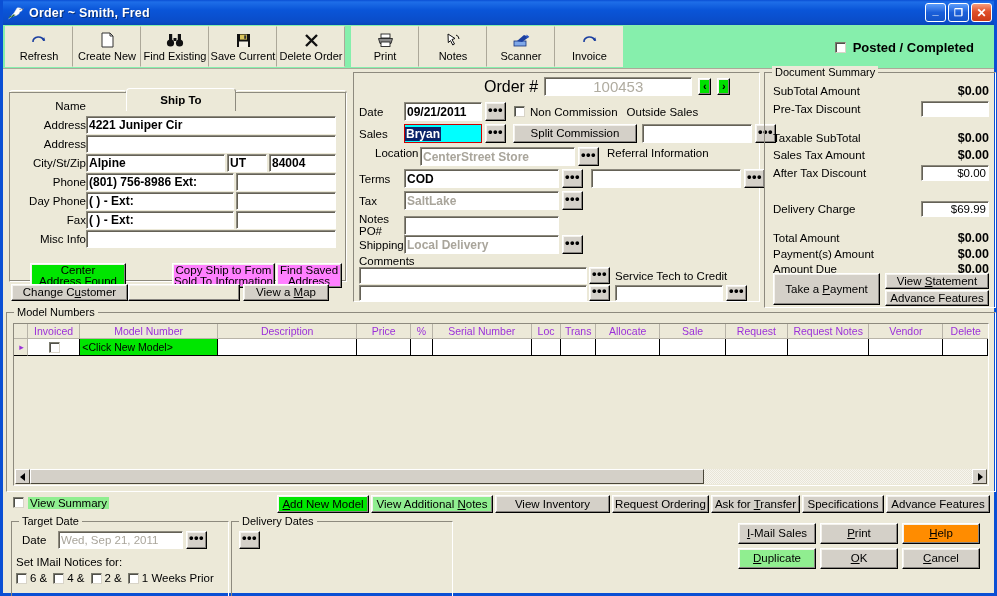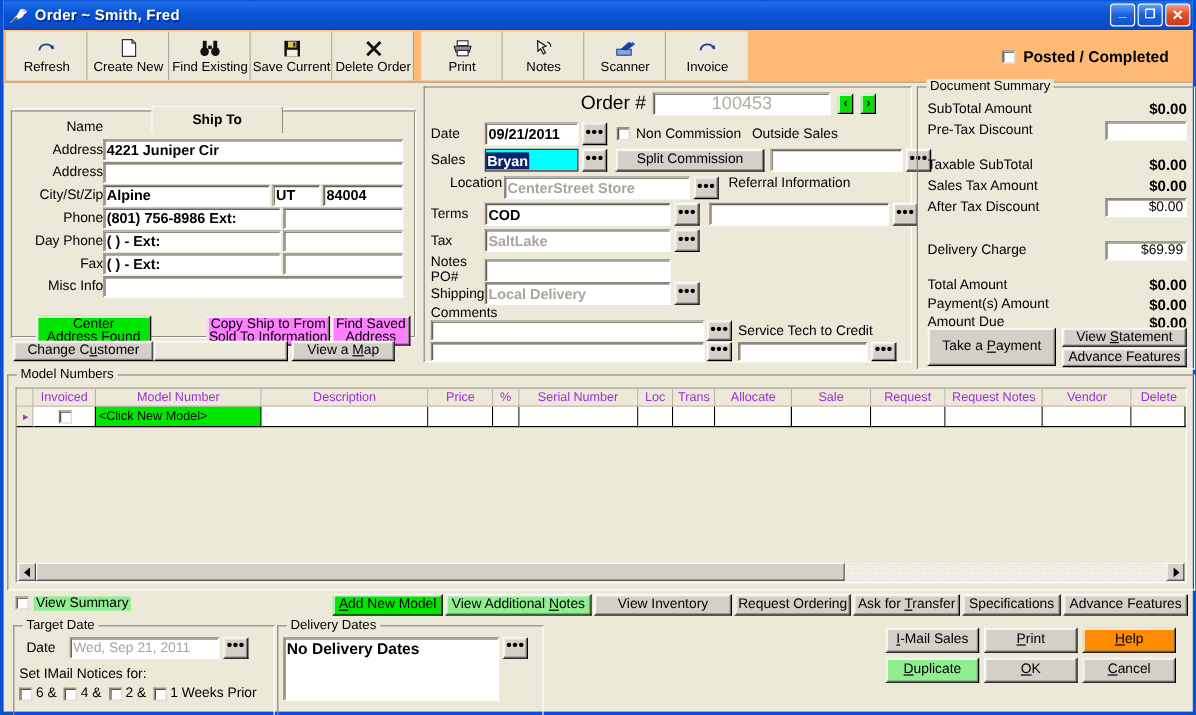--- a/index.html
+++ b/index.html
@@ -38,21 +38,21 @@
     width: 21px; height: 19px; border-radius: 3px;
     border: 1px solid #fff; display: flex; align-items: center; justify-content: center;
     color: #fff; font-size: 11px; font-weight: bold;
     background: linear-gradient(to bottom,#5c9dfb,#1b5fd9 50%,#1453c9);
   }
   .win-btn.close { background: linear-gradient(to bottom,#f79d7c,#e0502a 45%,#cc3a17); border-color:#fff; }
   .win-btn .glyph { line-height: 1; display:block; }
   
   .toolbar {
     flex: 0 0 44px; height: 44px;
-    background: #fdba74;
+    background: #86efac;
     display: flex; align-items: stretch;
     border-bottom: 1px solid #aca899;
     padding: 1px 2px 0 2px;
   }
   .tbtn {
     width: 68px; height: 41px;
     display: flex; flex-direction: column; align-items: center; justify-content: center;
     border: 1px solid transparent;
     border-right: 1px solid #aca899;
     font-size: 11px; color: #000;
@@ -632,21 +632,20 @@
         <span class="chk" style="margin-left:3px"></span>
         <span>2 &amp;</span>
         <span class="chk" style="margin-left:3px"></span>
         <span>1 Weeks Prior</span>
       </div>
     </div>
 
     <div class="grp" style="left:228px;top:452px;width:222px;height:90px;">
       <span class="grp-title">Delivery Dates</span>
       <div style="position:absolute;left:4px;top:9px;display:flex;align-items:flex-start">
-        <span class="inp" style="width:180px;height:53px;align-items:flex-start;padding-top:1px;font-size:13px">No Delivery Dates</span>
         <span class="ell" style="margin-left:3px">•••</span>
       </div>
     </div>
 
     <div style="position:absolute;left:735px;top:454px;width:252px;height:52px;">
       <div class="btn" style="position:absolute;left:0;top:0;width:78px;height:21px;">
         <span><u>I</u>-Mail Sales</span>
       </div>
       <div class="btn" style="position:absolute;left:82px;top:0;width:78px;height:21px;">
         <span><u>P</u>rint</span>

